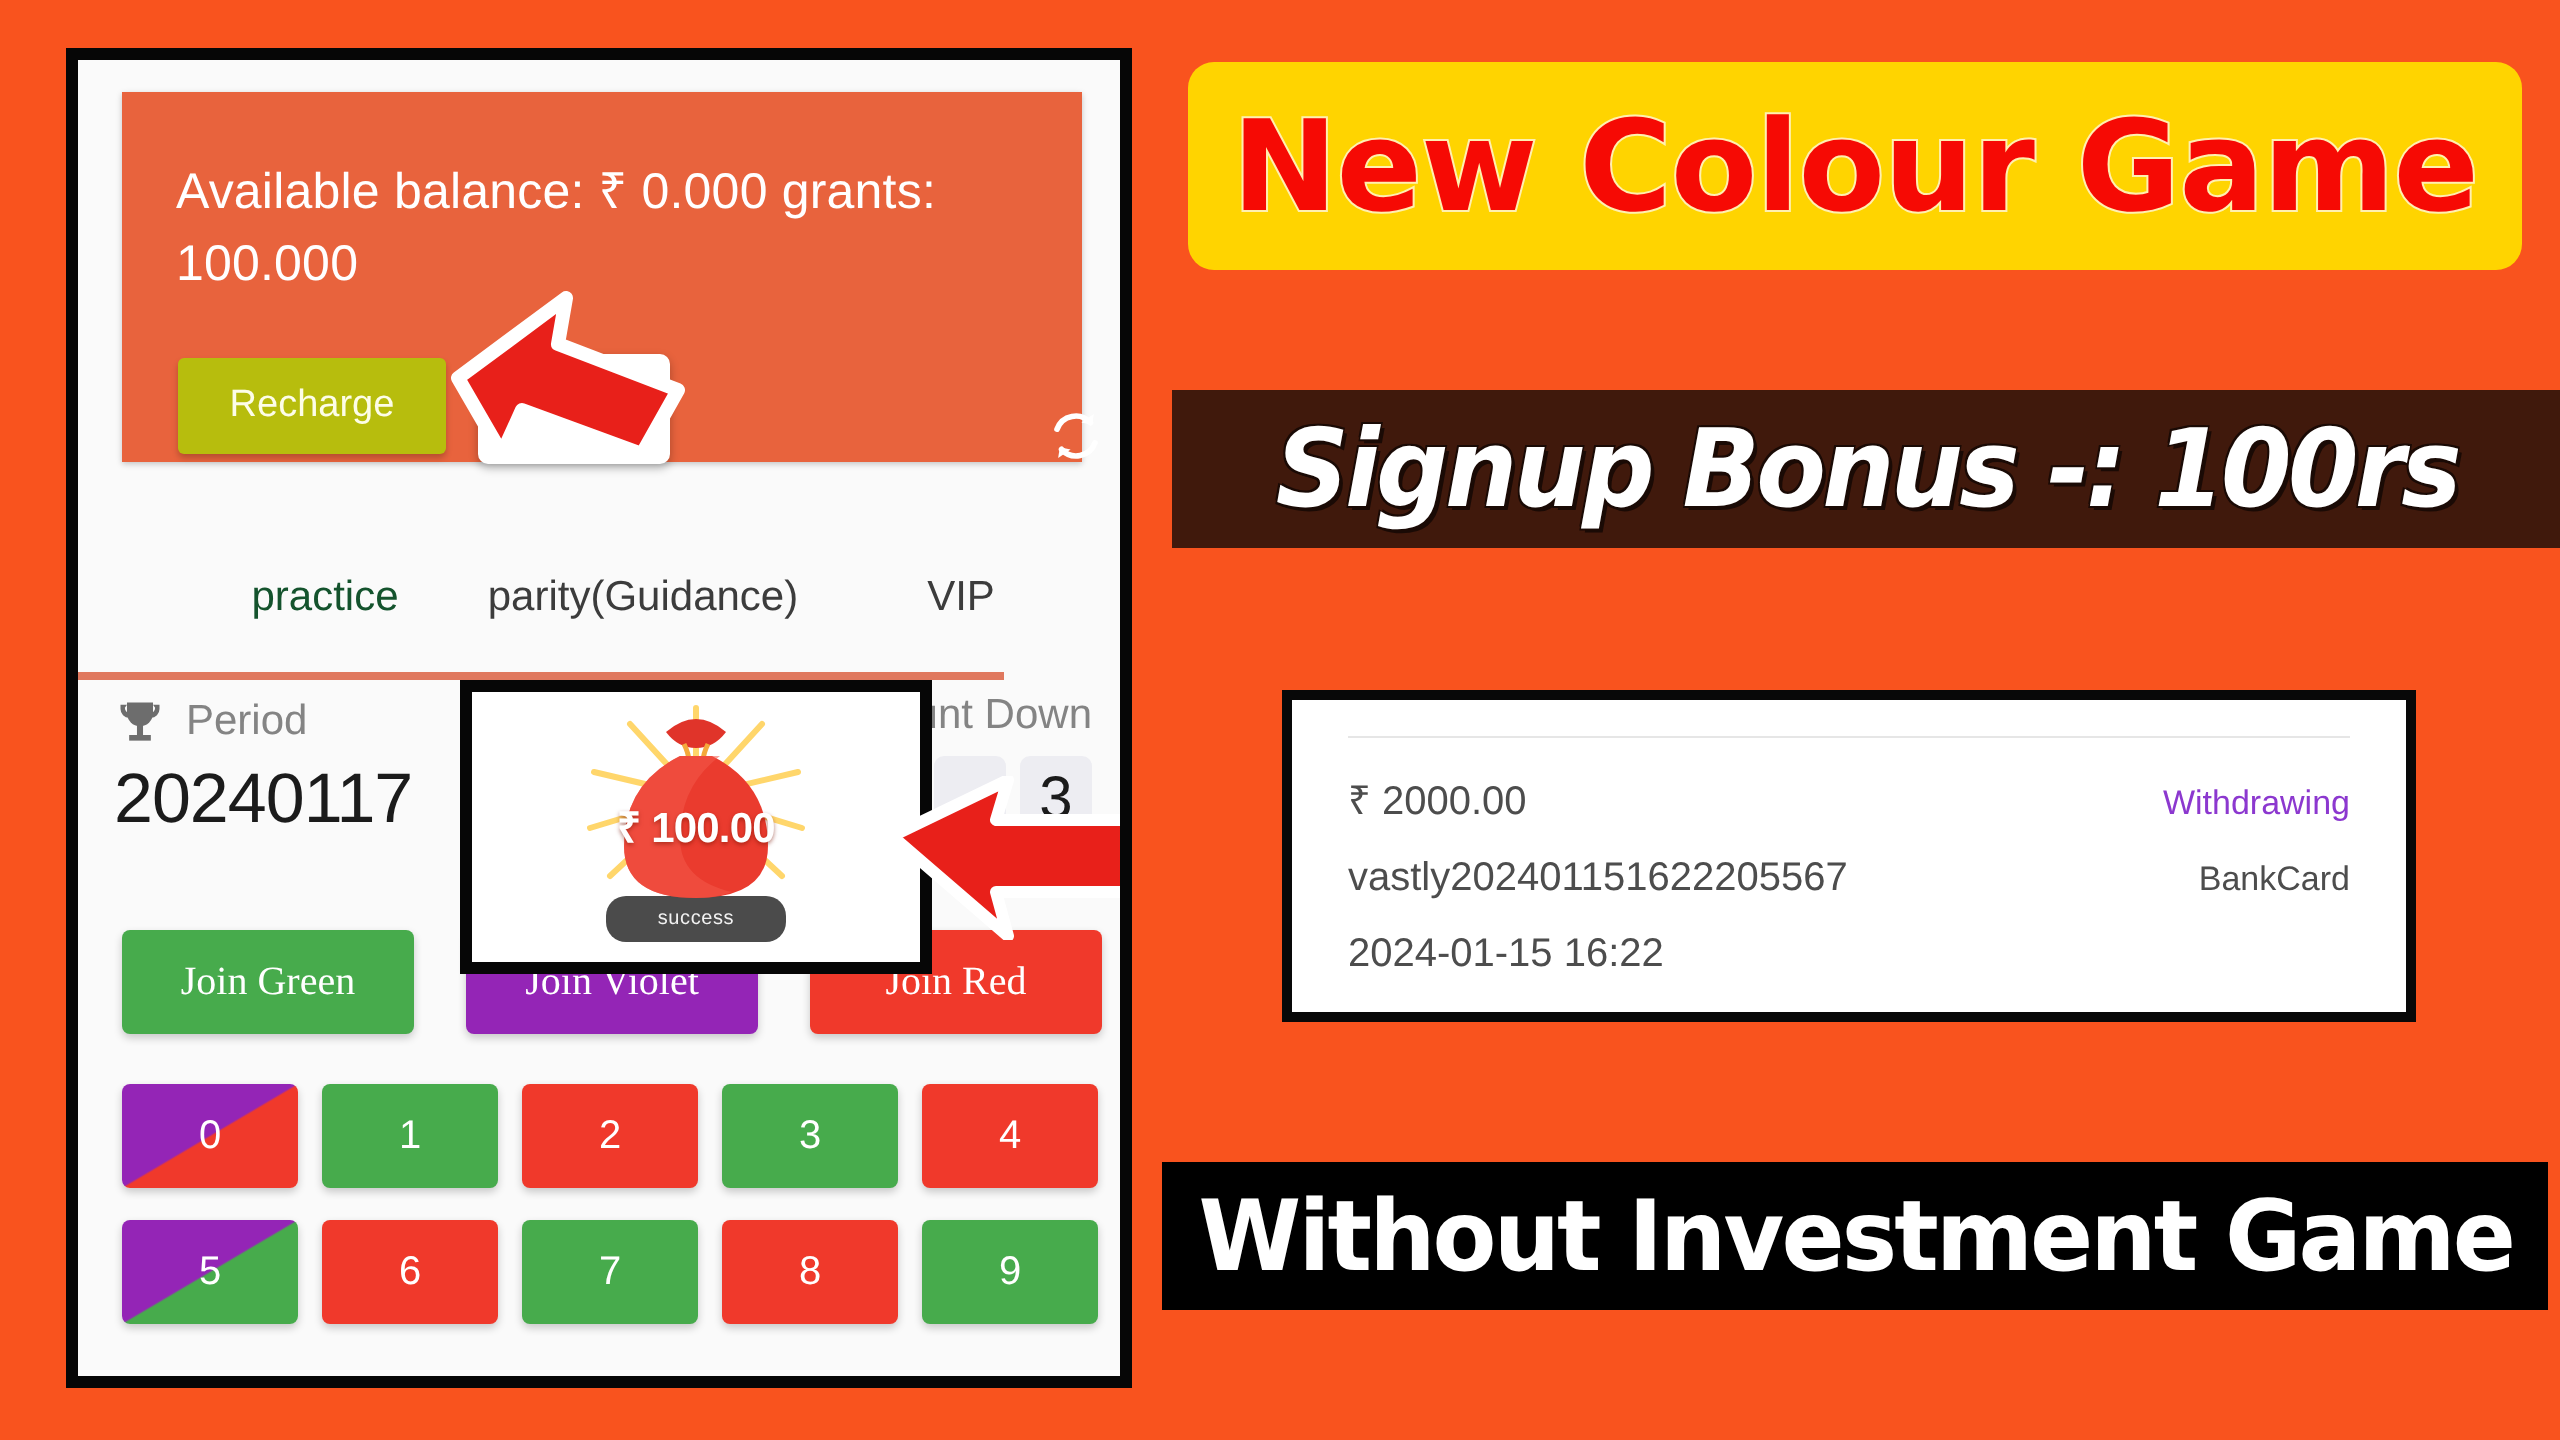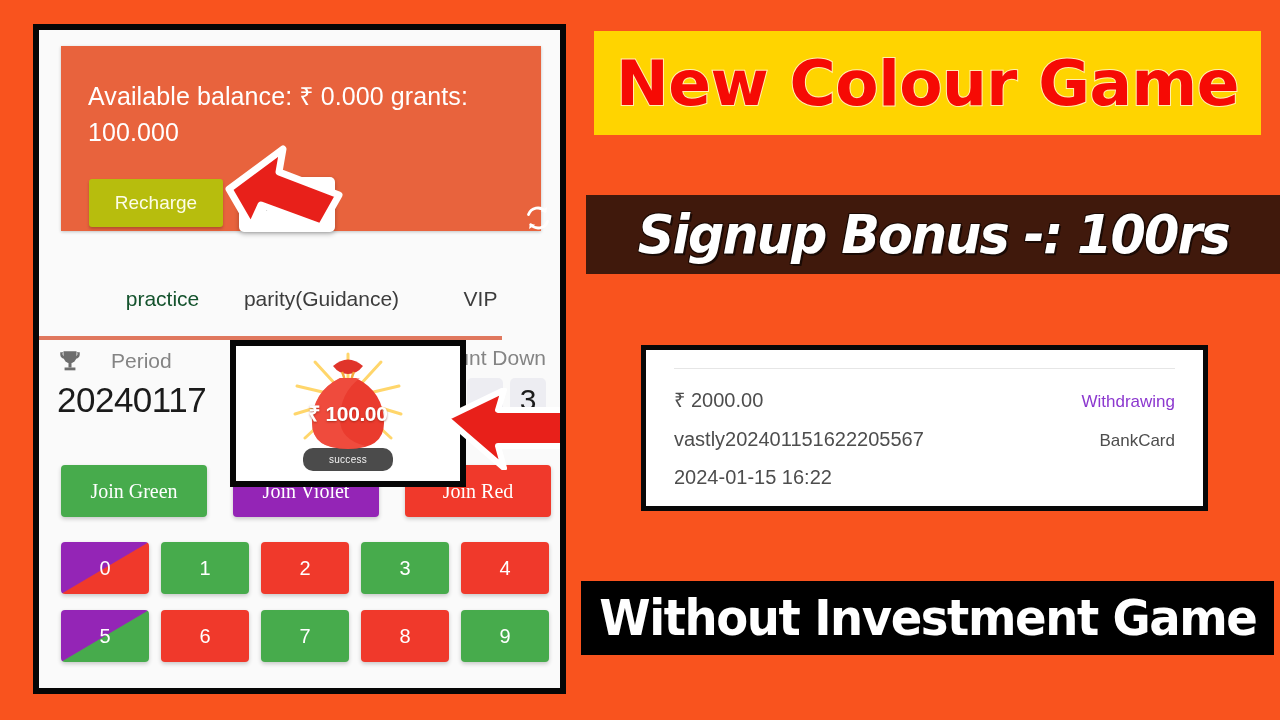--- a/index.html
+++ b/index.html
@@ -121,21 +121,21 @@
   
   #period-block {
     position: absolute;
     left: 18px;
     top: 318px;
     width: 220px;
   }
   #period-head {
     display: flex;
     align-items: center;
-    gap: 28px;
+    gap: 10px;
   }
   #trophy-icon { width: 26px; height: 26px; display:block; }
   #period-label {
     font-size: 21px;
     color: #848484;
   }
   #period-value {
     margin-top: 6px;
     font-size: 35px;
     color: #1b1b1b;
@@ -453,21 +453,21 @@
   <svg class="red-arrow" id="arrow-balance" viewBox="0 0 126 86">
     <path d="M8 44 L62 4 L58 27 L118 50 L100 82 L40 60 L30 82 Z" fill="#e8201a" stroke="#ffffff" stroke-width="7" stroke-linejoin="round"></path>
   </svg>
   <svg class="red-arrow" id="arrow-countdown" viewBox="0 0 130 82">
     <path d="M4 30 L62 2 L56 22 L126 22 L126 58 L56 58 L62 80 Z" fill="#e8201a" stroke="#ffffff" stroke-width="6" stroke-linejoin="round"></path>
   </svg>
 </div>
 
 <div id="promo-panel">
 
-  <div id="title-banner" style="background: rgb(255, 212, 0);">
+  <div id="title-banner" style="background: rgb(255, 212, 0); border-radius: 13px;">
     <span id="title-banner-text" style="color: rgb(246, 10, 4);">New Colour Game</span>
   </div>
 
   <div id="bonus-banner" style="background: rgb(64, 25, 12);">
     <span id="bonus-banner-text">Signup Bonus -: 100rs</span>
   </div>
 
   <div id="txn-card">
     <div id="txn-divider"></div>
     <div class="txn-row">

